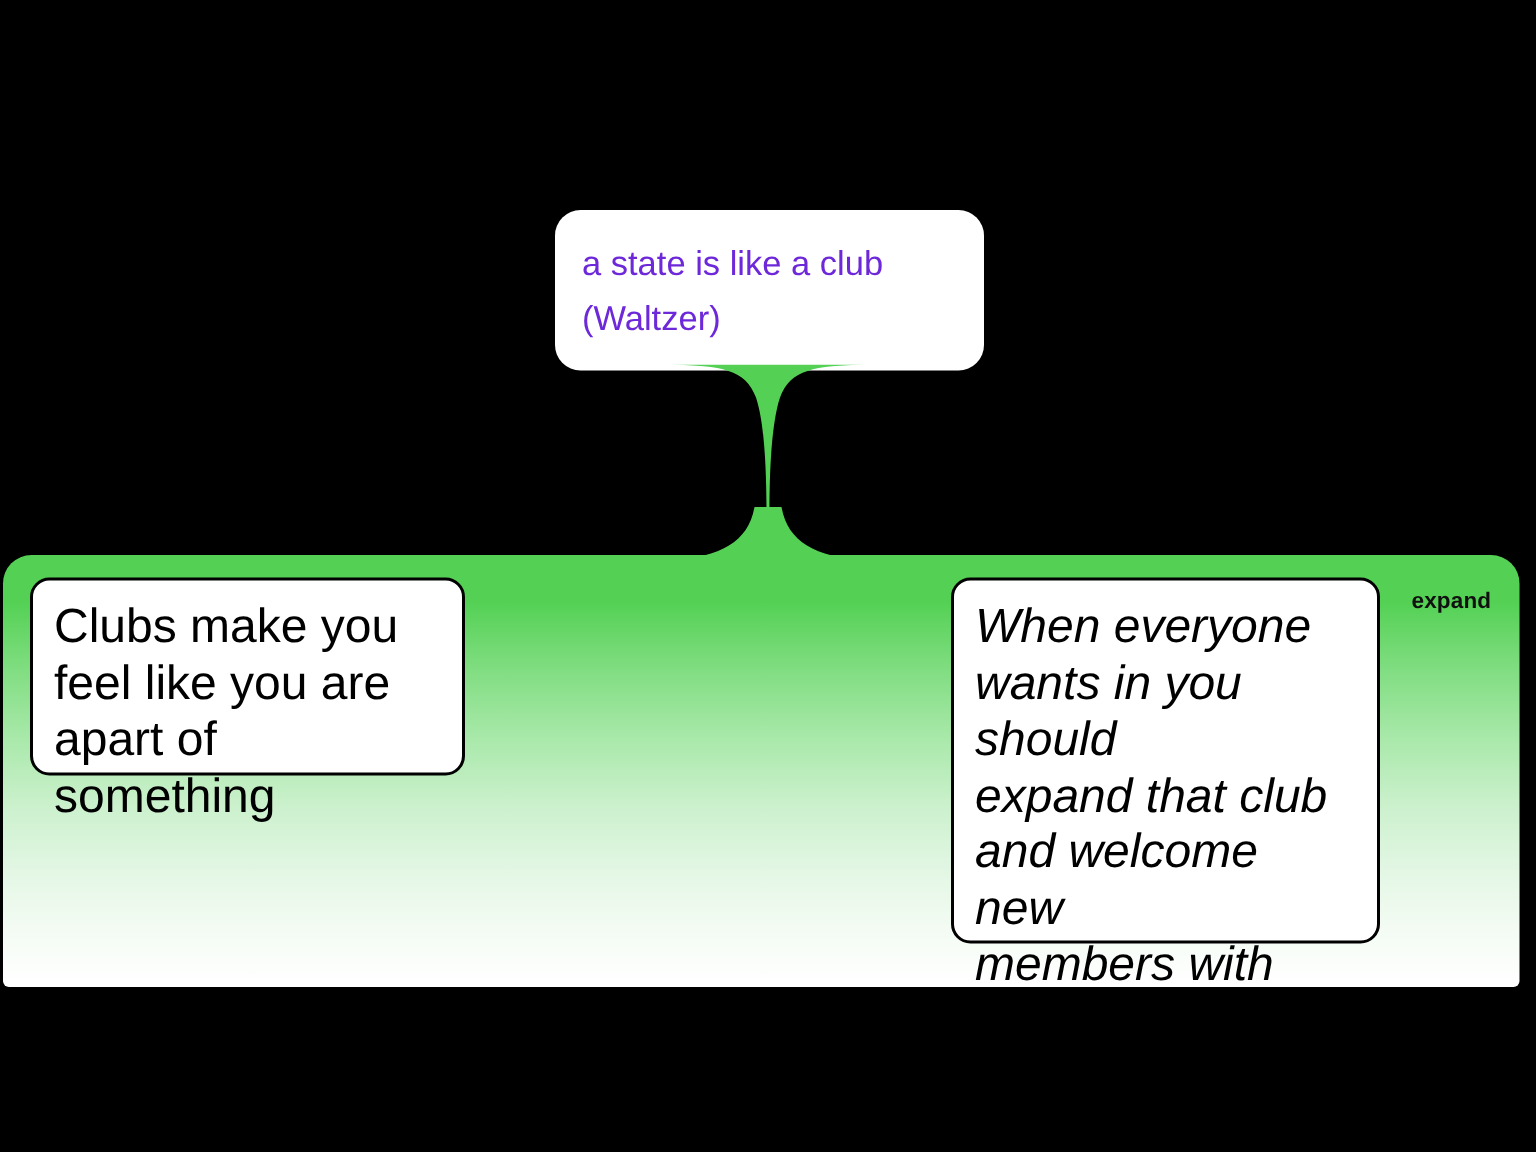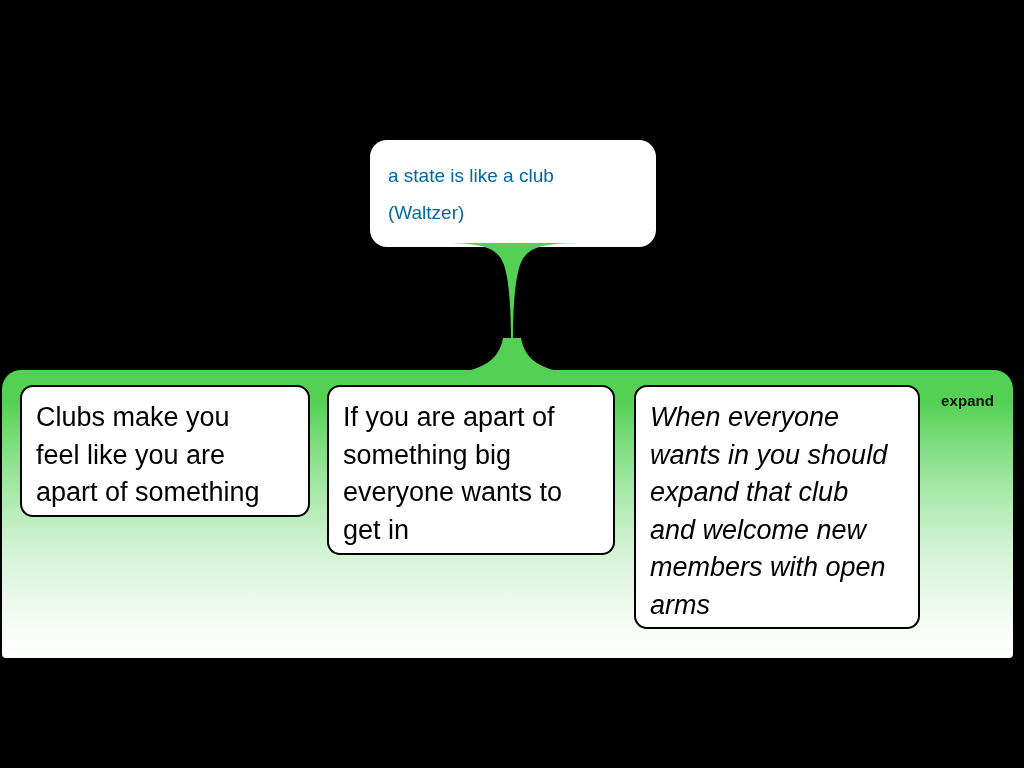--- a/index.html
+++ b/index.html
@@ -22,23 +22,23 @@
     left: 370px;
     top: 140px;
     width: 286px;
     height: 107px;
     background: #ffffff;
     border-radius: 17px;
     box-sizing: border-box;
     padding: 17px 18px 0 18px;
   }
   .root-node .node-text {
-    font-size: 19px;
+    font-size: 23px;
     line-height: 37px;
-    color: #0369a1;
+    color: #6d28d9;
     white-space: pre-line;
   }
 
   
   .connector {
     position: absolute;
     left: 447px;
     top: 243px;
     width: 130px;
     height: 135px;
@@ -78,21 +78,21 @@
   
   .leaf {
     position: absolute;
     background: #ffffff;
     border: 2px solid #000000;
     border-radius: 13px;
     box-sizing: border-box;
     padding: 12px 14px 0 14px;
   }
   .leaf .node-text {
-    font-size: 27px;
+    font-size: 32px;
     line-height: 37.5px;
     color: #000000;
     white-space: pre-line;
   }
 
   #leaf-0 { left: 20px;  top: 385px; width: 290px; height: 132px; }
   #leaf-1 { left: 327px; top: 385px; width: 288px; height: 170px; }
   #leaf-2 { left: 634px; top: 385px; width: 286px; height: 244px; font-style: italic; }
 </style>
 </head>
@@ -123,26 +123,20 @@
   <div class="support-panel"></div>
 
   <div class="support-label">expand</div>
 
   <div class="leaf" id="leaf-0">
     <div class="node-text">Clubs make you
 feel like you are
 apart of something</div>
   </div>
 
-  <div class="leaf" id="leaf-1">
-    <div class="node-text">If you are apart of
-something big
-everyone wants to
-get in</div>
-  </div>
 
   <div class="leaf" id="leaf-2">
     <div class="node-text">When everyone
 wants in you should
 expand that club
 and welcome new
 members with open
 arms</div>
   </div>
 

